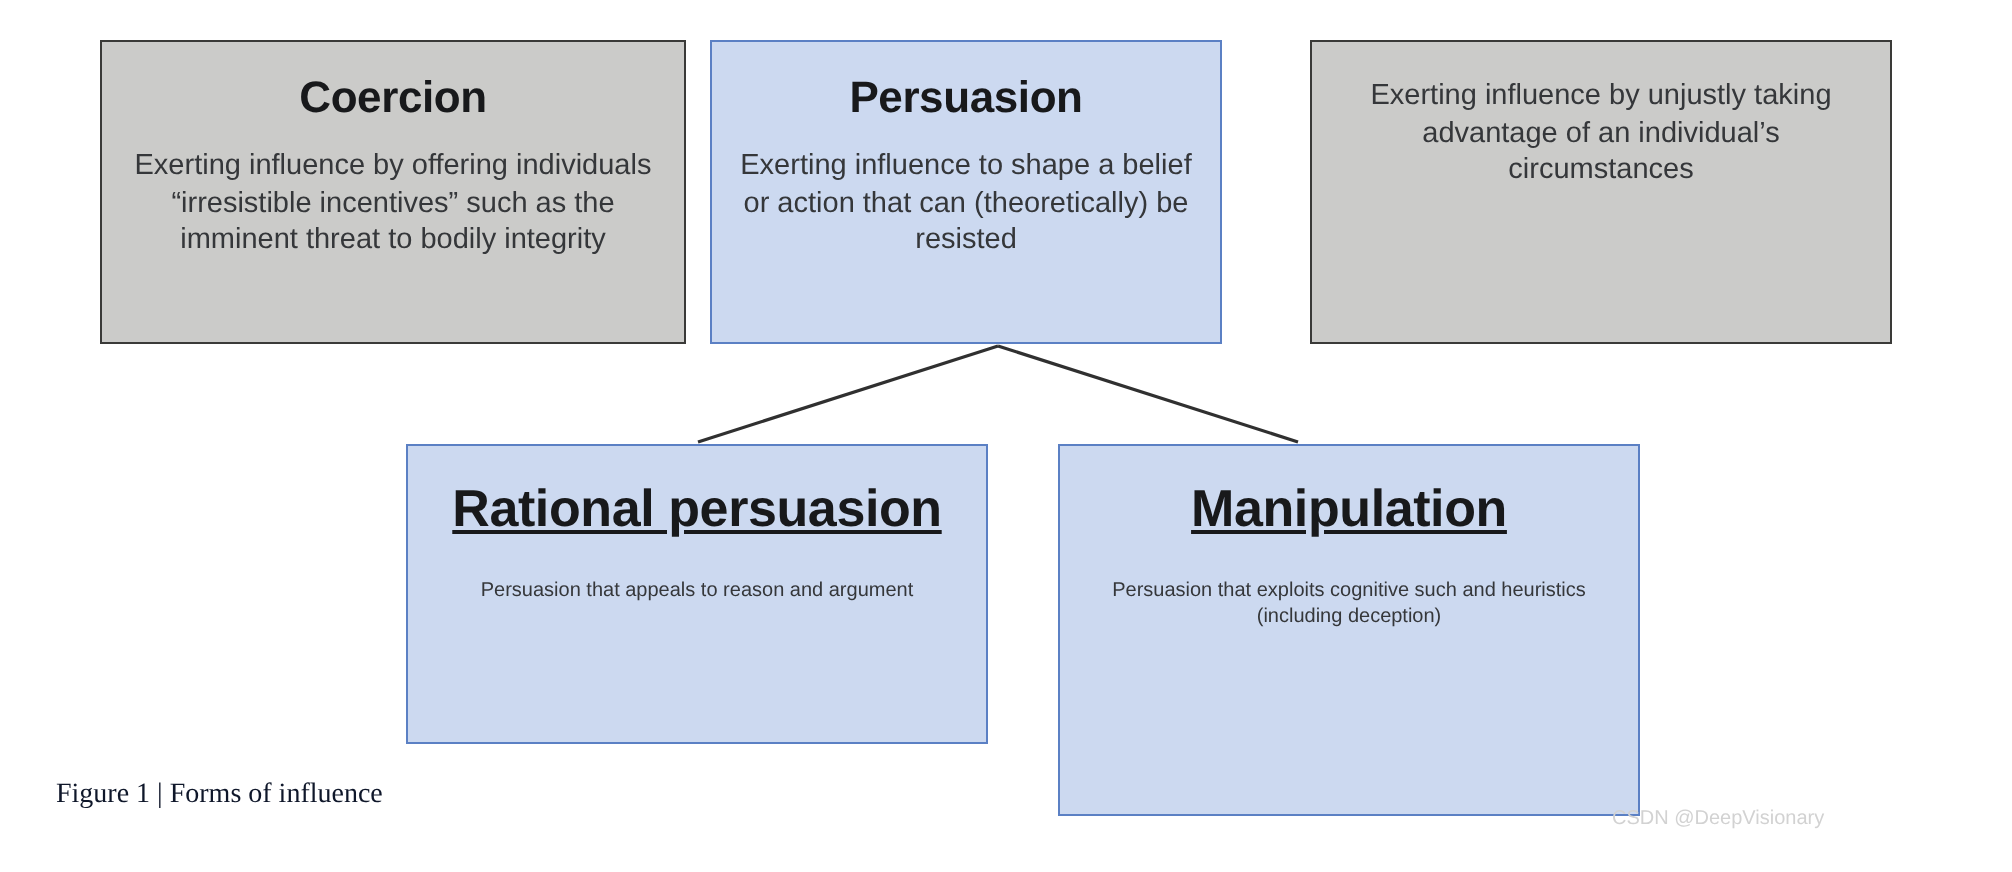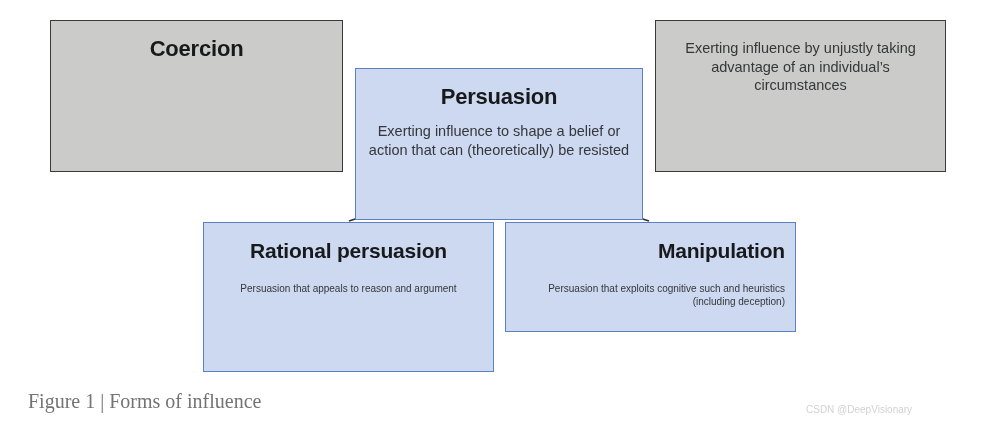--- a/index.html
+++ b/index.html
@@ -35,45 +35,46 @@
     color: #18191b;
     letter-spacing: -0.2px;
   }
   .node-desc {
     color: #35373a;
     line-height: 1.28;
   }
 
   
   #node-coercion     { left: 50px;  top: 20px;  width: 293px; height: 152px; }
-  #node-persuasion   { left: 355px; top: 20px;  width: 288px; height: 152px; margin-top: 48px; }
+  #node-persuasion   { left: 355px; top: 20px;  width: 256px; height: 152px; }
   #node-exploitation { left: 655px; top: 20px;  width: 291px; height: 152px; }
 
   
   #node-rational     { left: 203px; top: 222px; width: 291px; height: 150px; }
-  #node-manipulation { left: 505px; top: 222px; width: 291px; height: 110px; text-align: right; }
+  #node-manipulation { left: 529px; top: 222px; width: 291px; height: 186px; }
 
   #node-coercion .node-title,
   #node-persuasion .node-title,
   #node-exploitation .node-title {
     font-size: 22px;
     margin-top: 15px;
   }
   #node-coercion .node-desc,
   #node-persuasion .node-desc,
   #node-exploitation .node-desc {
     font-size: 14.5px;
     margin-top: 12px;
   }
   #node-exploitation .node-desc { margin-top: 18px; }
 
   #node-rational .node-title,
   #node-manipulation .node-title {
-    font-size: 21px;
+    font-size: 26px;
     margin-top: 16px;
+    text-decoration: underline;
   }
   #node-rational .node-desc,
   #node-manipulation .node-desc {
     font-size: 10px;
     margin-top: 20px;
   }
 
   #connectors {
     position: absolute;
     left: 0;
@@ -81,22 +82,22 @@
     width: 1006px;
     height: 436px;
     pointer-events: none;
   }
 
   #caption {
     position: absolute;
     left: 28px;
     top: 390px;
     font-family: "Liberation Serif", serif;
-    font-size: 20px;
-    color: #737373;
+    font-size: 14px;
+    color: #0f172a;
     white-space: pre;
   }
 
   #watermark {
     position: absolute;
     left: 806px;
     top: 404px;
     font-family: "Liberation Sans", sans-serif;
     font-size: 10px;
     color: #d2d2d2;
@@ -108,20 +109,21 @@
 
 <div id="page">
 
   <svg id="connectors" viewBox="0 0 1006 436" width="1006" height="436" xmlns="http://www.w3.org/2000/svg">
     <line x1="499" y1="173" x2="349" y2="221" stroke="#303030" stroke-width="1.6"></line>
     <line x1="499" y1="173" x2="649" y2="221" stroke="#303030" stroke-width="1.6"></line>
   </svg>
 
   <div class="node gray" id="node-coercion">
     <div class="node-title">Coercion</div>
+    <div class="node-desc">Exerting influence by offering individuals “irresistible incentives” such as the imminent threat to bodily integrity</div>
   </div>
 
   <div class="node blue" id="node-persuasion">
     <div class="node-title">Persuasion</div>
     <div class="node-desc">Exerting influence to shape a belief or action that can (theoretically) be resisted</div>
   </div>
 
   <div class="node gray" id="node-exploitation">
     <div class="node-desc">Exerting influence by unjustly taking advantage of an individual’s circumstances</div>
   </div>

